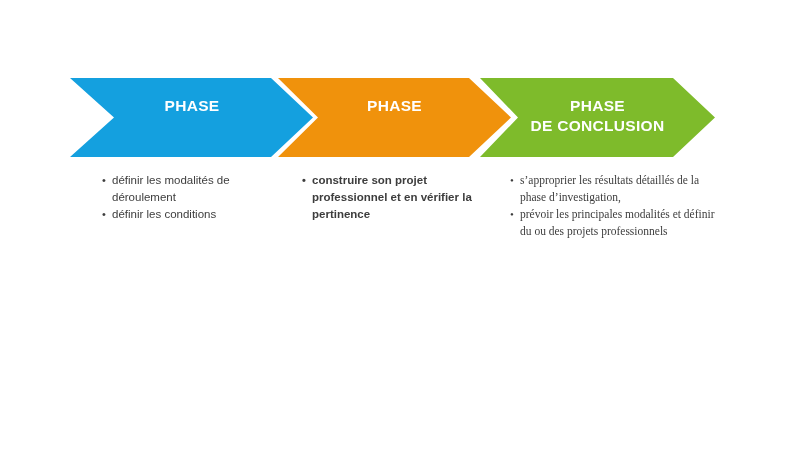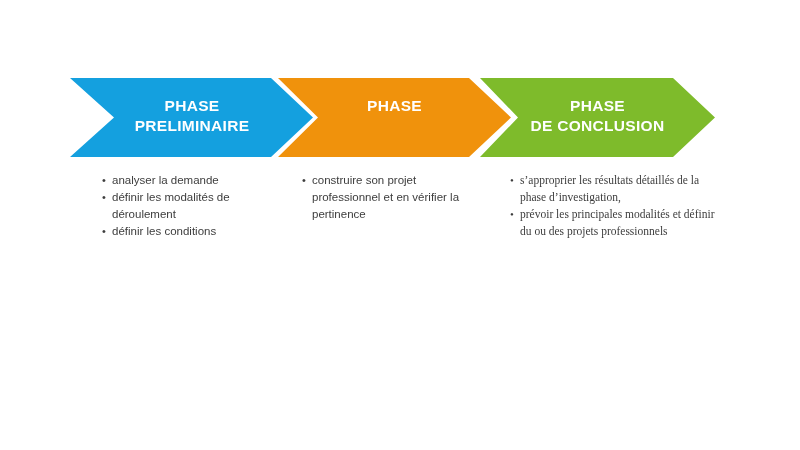--- a/index.html
+++ b/index.html
@@ -39,48 +39,46 @@
     padding-left:12px;
   }
   ul.bullets li::before{
     content:"\2022";
     position:absolute;
     left:2px;top:0;
     font-size:11px;
     color:#3d3d3d;
   }
   .b1{left:100px;width:174px;}
-  .b2{left:300px;width:184px;}
+  .b2{left:300px;width:184px;font-weight:bold;}
   .b3{left:508px;width:212px;font-family:Liberation Serif, serif;}
 </style>
 </head>
 <body>
 
 <div class="stage">
 
   <svg class="arrows" width="800" height="450" viewBox="0 0 800 450">
     <polygon points="70,78 271,78 313,117.5 271,157 70,157 114,117.5" fill="#14A0DF"></polygon>
     <polygon points="278,78 469,78 511,117.5 469,157 278,157 318,117.5" fill="#F0920C"></polygon>
     <polygon points="480,78 673,78 715,117.5 673,157 480,157 518,117.5" fill="#7EBB2B"></polygon>
   </svg>
 
   <div class="phase-title t1">
     <span>PHASE</span>
-    <span>PRELIMINAIRE</span>
   </div>
   <div class="phase-title t2">
     <span>PHASE</span>
   </div>
   <div class="phase-title t3">
     <span>PHASE</span>
     <span>DE CONCLUSION</span>
   </div>
 
   <ul class="bullets b1">
-    <li>analyser la demande</li>
     <li>définir les modalités de déroulement</li>
     <li>définir les conditions</li>
   </ul>
 
   <ul class="bullets b2">
     <li>construire son projet professionnel et en vérifier la pertinence</li>
   </ul>
 
   <ul class="bullets b3">
     <li>s’approprier les résultats détaillés de la phase d’investigation,</li>

